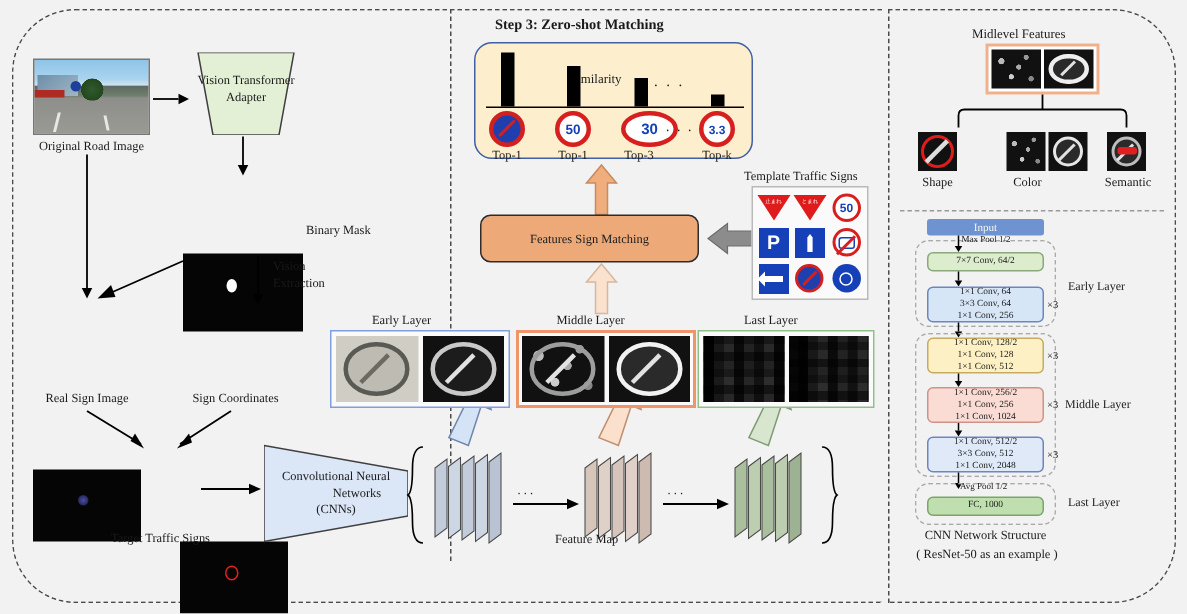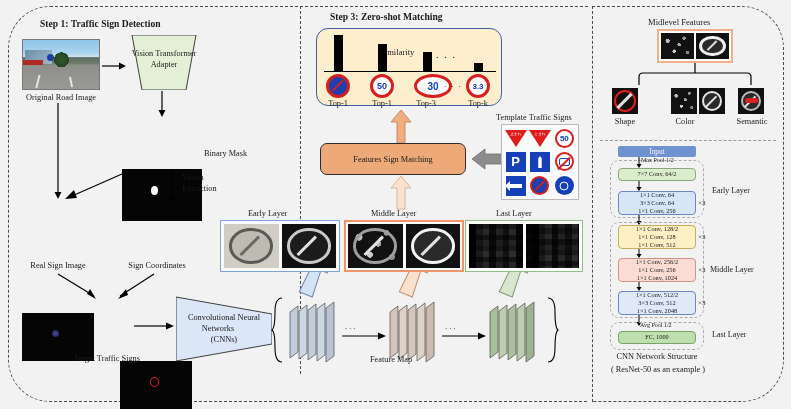--- a/index.html
+++ b/index.html
@@ -124,21 +124,20 @@
 <body>
 
 <div id="root">
 
   <div class="region r-left"></div>
   <div class="region r-right"></div>
   <div class="region v-div"></div>
   <div class="region v-div2"></div>
   <div class="region h-div-right"></div>
 
-  <div class="abs ttl" style="left:40px; top:18px;">Step 1: Traffic Sign Detection</div>
 
   <div class="abs road-img" style="left:22px; top:39px; width:78px; height:51px; border:1px solid #777;">
     <div class="tree"></div>
     <div class="lane" style="left:18%; bottom:2%; width:3%; height:26%; transform:skewX(-14deg);"></div>
     <div class="lane" style="left:62%; bottom:4%; width:3%; height:20%; transform:skewX(12deg);"></div>
     <div style="position:absolute; left:32%; top:28%; width:7px; height:7px; border-radius:50%; background:#1d3f9e;"></div>
   </div>
   <div class="abs lbl" style="left:12px; top:93px; width:98px;">Original Road Image</div>
 
   <svg class="arrow-svg" style="left:102px; top:60px;" width="24" height="12">
@@ -206,21 +205,21 @@
     <line x1="0" y1="6" x2="32" y2="6" stroke="#000" stroke-width="1.2"></line>
     <polygon points="32,2.5 40,6 32,9.5" fill="#000"></polygon>
   </svg>
 
   <div class="trapezoid" style="left:176px; top:292px;">
     <svg class="trap-svg" width="96" height="72">
       <polygon points="0,5 96,22 96,52 0,69" fill="#dbe6f6" stroke="#3f3f3f" stroke-width="1"></polygon>
     </svg>
   </div>
   <div class="abs lbl" style="left:176px; top:313px; width:96px;">Convolutional Neural</div>
-  <div class="abs lbl" style="left:160px; top:324px; width:116px;">Networks</div>
+  <div class="abs lbl" style="left:180px; top:324px; width:116px;">Networks</div>
   <div class="abs lbl" style="left:176px; top:335px; width:96px;">(CNNs)</div>
 
   <svg class="arrow-svg" style="left:272px; top:296px;" width="12" height="68">
     <path d="M10,2 Q3,2 3,16 Q3,32 0,34 Q3,36 3,52 Q3,66 10,66" fill="none" stroke="#000" stroke-width="1.1"></path>
   </svg>
 
   <div class="abs" style="left:288px; top:298px;">
     <svg width="54" height="68">
       <g>
         <polygon points="2,14 10,8 10,54 2,60" fill="#c3ccdb" stroke="#4a4a4a" stroke-width="0.7"></polygon>

